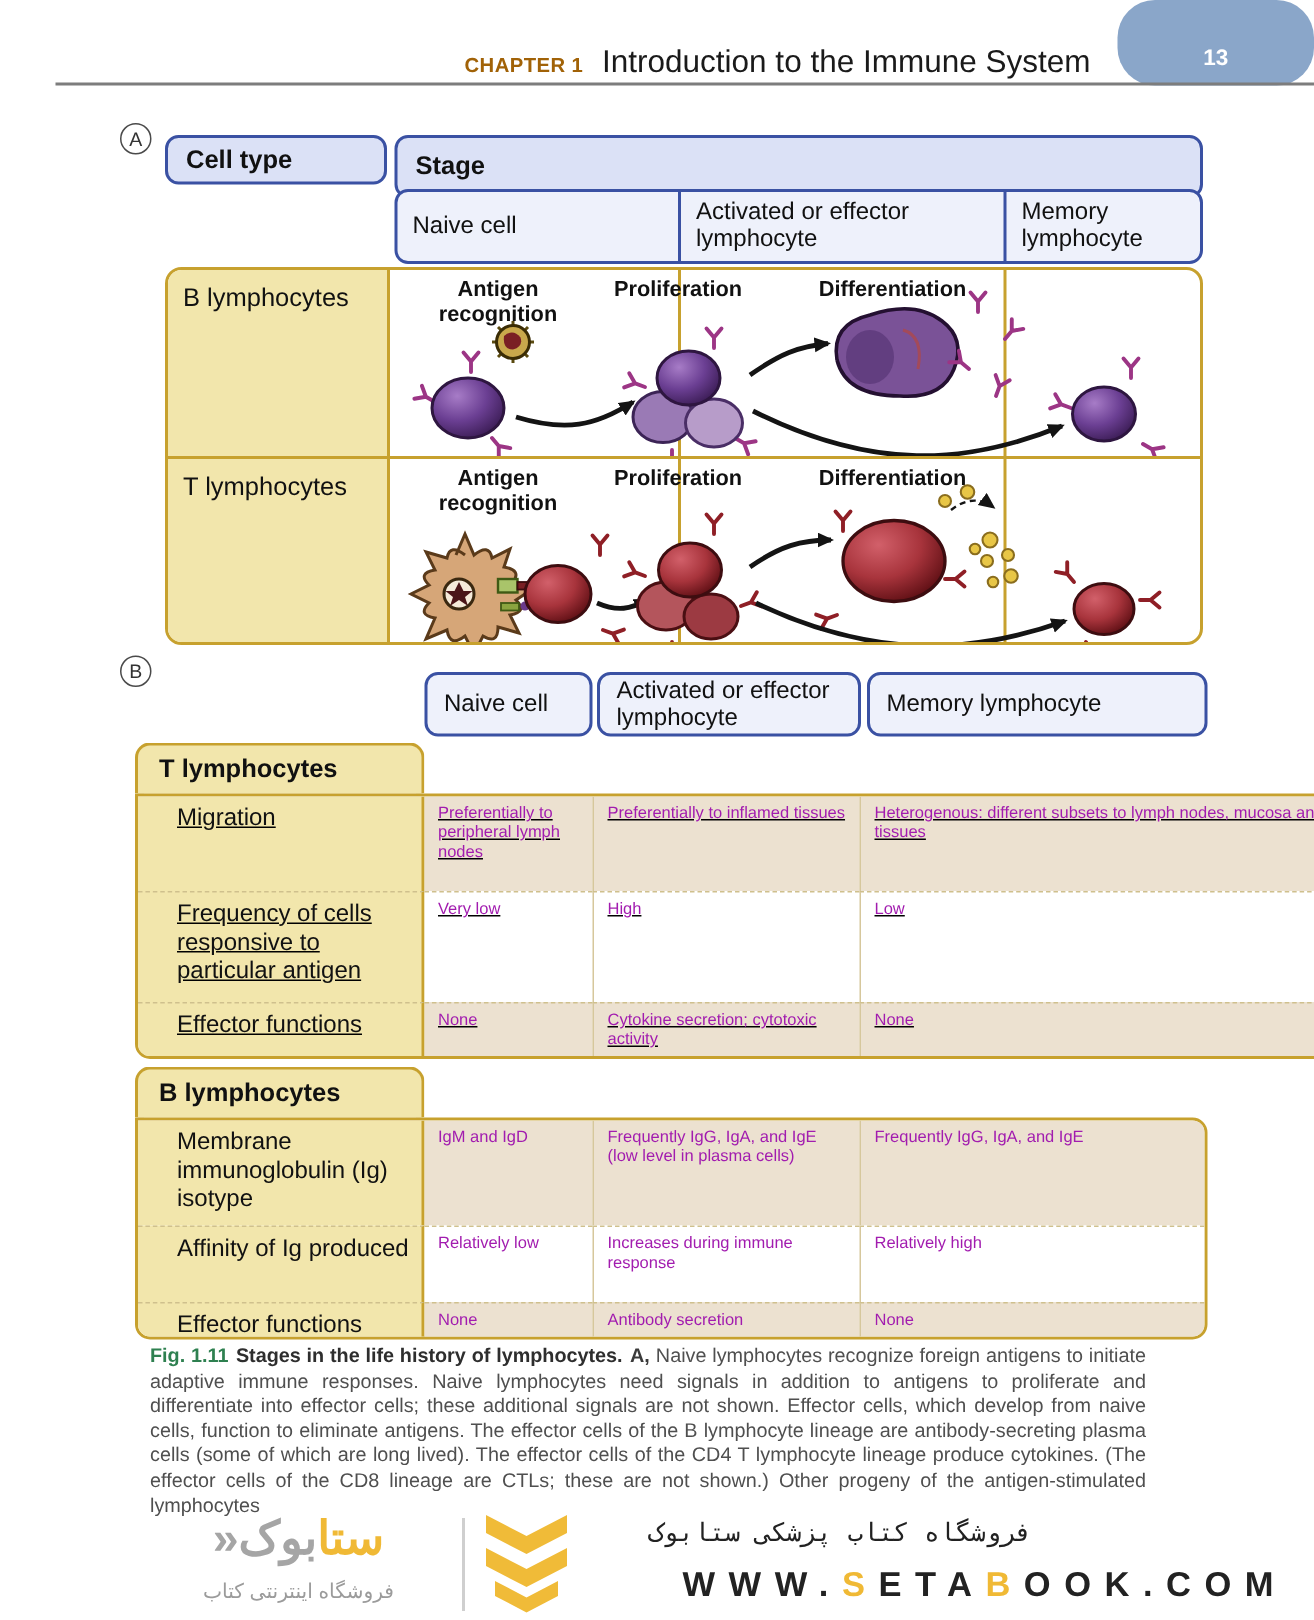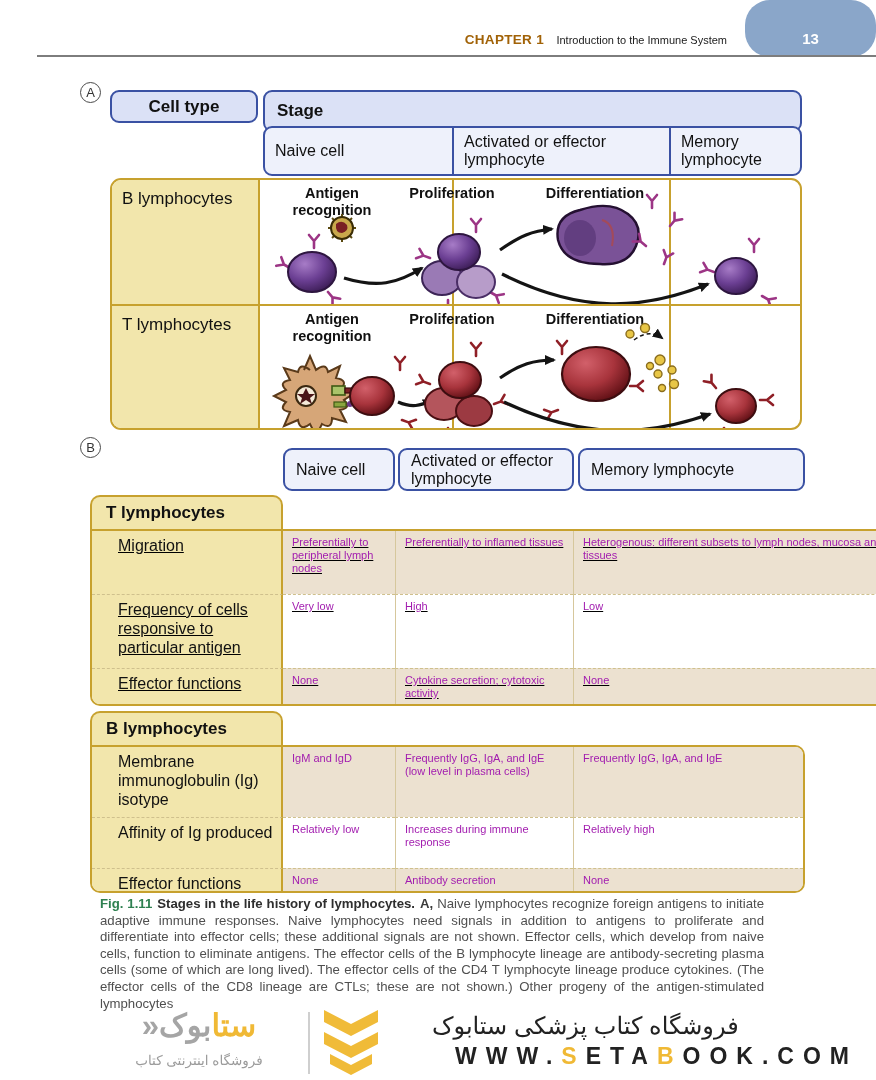--- a/index.html
+++ b/index.html
@@ -2,21 +2,21 @@
 <html><head>
 <meta charset="utf-8">
 <style>
   * { margin:0; padding:0; box-sizing:border-box; }
   body { background:#e8e8e8; font-family:"Liberation Sans", sans-serif; }
   .page { position:relative; width:876px; height:1080px; background:#ffffff; margin:0 auto; overflow:hidden; }
 
   
   .hdr-text { position:absolute; top:30px; left:0; width:727px; text-align:right; white-space:nowrap; }
   .hdr-chapter { color:#a16207; font-weight:bold; font-size:13.5px; letter-spacing:.3px; margin-right:8px; }
-  .hdr-title { color:#1a1a1a; font-size:11px; }
+  .hdr-title { color:#1a1a1a; font-size:21px; }
   .page-badge { position:absolute; left:745px; top:0; width:131px; height:57px; background:#8aa6c9;
                 display:flex; align-items:flex-end; justify-content:center; padding-bottom:10px;
                 color:#fff; font-weight:bold; font-size:15px;border-radius:25px; }
   .hdr-rule { position:absolute; left:37px; top:55px; width:839px; height:2px; background:#7d7d7d; }
 
   
   .marker { position:absolute; width:21px; height:21px; border:1.6px solid #4a4a4a; border-radius:50%;
             display:flex; align-items:center; justify-content:center; font-size:13px; color:#333; background:#fff; }
 
   
@@ -63,21 +63,21 @@
   
   .logo-word { position:absolute; left:95px; top:1010px; width:208px; direction:rtl; text-align:center;
                font-size:31px; font-weight:bold; line-height:1; }
   .logo-word .yellow { color:#f0b935; }
   .logo-word .gray { color:#a5a5a5; }
   .logo-sub { position:absolute; left:95px; top:1052px; width:208px; direction:rtl; text-align:center;
               font-size:13.5px; color:#9b9b9b; }
   .logo-divider { position:absolute; left:308px; top:1012px; width:1.5px; height:62px; background:#cfcfcf; }
   .logo-emblem { position:absolute; left:322px; top:1010px; }
   .store-fa { position:absolute; right:24px; top:1012px; width:420px; direction:rtl; text-align:left;
-              font-size:24px; color:#222; }
+              font-size:17px; color:#222;font-family:Liberation Mono, monospace; }
   .store-fa-inner { display:inline-block; direction:rtl; }
   .website { position:absolute; right:18px; top:1043px; font-size:23px; font-weight:bold; letter-spacing:9px;
              color:#222; white-space:nowrap; }
   .website .accent { color:#f0b935; }
 </style>
 </head>
 <body>
 
 <div class="page">
 
@@ -86,21 +86,21 @@
     <span class="hdr-title">Introduction to the Immune System</span>
   </div>
   <div class="page-badge">
     <span>13</span>
   </div>
   <div class="hdr-rule"></div>
 
   <div class="marker" style="left:80px; top:82px;">
     <span>A</span>
   </div>
-  <div class="abox bold" style="left:110px; top:90px; width:148px; height:33px;justify-content:center;">
+  <div class="abox bold" style="left:110px; top:90px; width:148px; height:33px;">
     <span>Cell type</span>
   </div>
   <div class="abox bold" style="left:263px; top:90px; width:539px; height:42px;">
     <span>Stage</span>
   </div>
   <div class="subhdrA">
     <div class="shcell" style="width:187px;">
       <span>Naive cell</span>
     </div>
     <div class="shcell" style="width:217px;">

